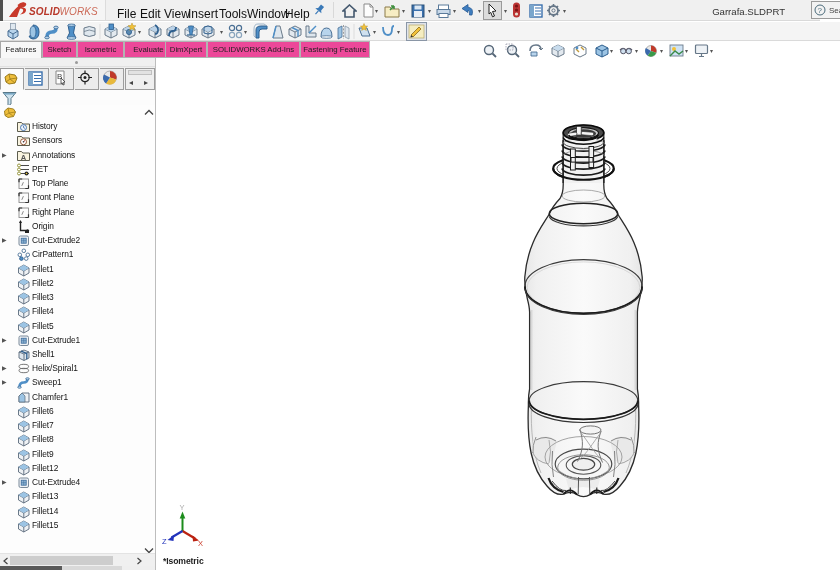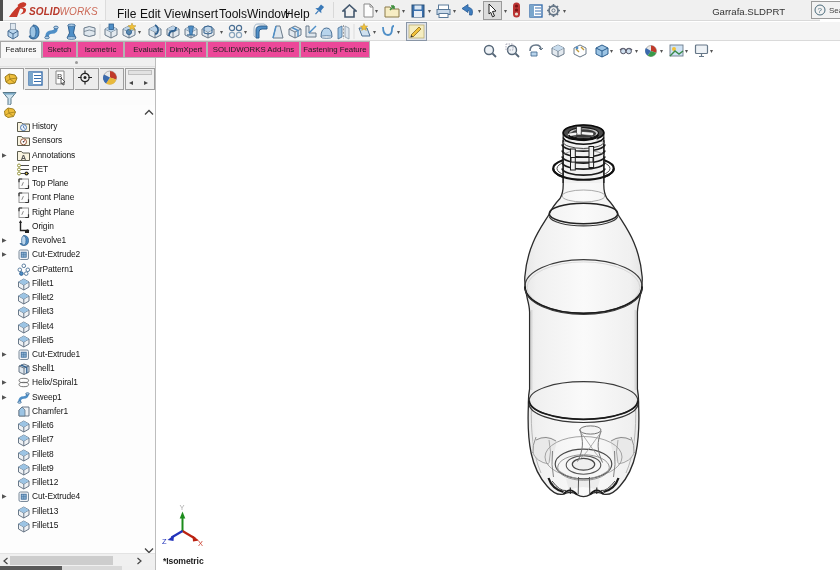--- a/index.html
+++ b/index.html
@@ -466,142 +466,141 @@
       </div>
 <div class="r">
         <svg class="i1" width="13" height="13">
           <use href="#orig"></use>
         </svg>
         <span class="tx">Origin</span>
       </div>
 <div class="r">
         <span class="ar">▶</span>
         <svg class="i1" width="13" height="13">
-          <use href="#revo"></use>
-        </svg>
-        <span class="tx">Revolve1</span>
+          <use href="#cutex"></use>
+        </svg>
+        <span class="tx">Cut-Extrude2</span>
+      </div>
+<div class="r">
+        <svg class="i1" width="13" height="13">
+          <use href="#cirp"></use>
+        </svg>
+        <span class="tx">CirPattern1</span>
+      </div>
+<div class="r">
+        <svg class="i1" width="14" height="14">
+          <use href="#fill8"></use>
+        </svg>
+        <span class="tx">Fillet1</span>
+      </div>
+<div class="r">
+        <svg class="i1" width="14" height="14">
+          <use href="#fill8"></use>
+        </svg>
+        <span class="tx">Fillet2</span>
+      </div>
+<div class="r">
+        <svg class="i1" width="14" height="14">
+          <use href="#fill8"></use>
+        </svg>
+        <span class="tx">Fillet3</span>
+      </div>
+<div class="r">
+        <svg class="i1" width="14" height="14">
+          <use href="#fill8"></use>
+        </svg>
+        <span class="tx">Fillet4</span>
+      </div>
+<div class="r">
+        <svg class="i1" width="14" height="14">
+          <use href="#fill8"></use>
+        </svg>
+        <span class="tx">Fillet5</span>
       </div>
 <div class="r">
         <span class="ar">▶</span>
         <svg class="i1" width="13" height="13">
           <use href="#cutex"></use>
         </svg>
-        <span class="tx">Cut-Extrude2</span>
-      </div>
-<div class="r">
-        <svg class="i1" width="13" height="13">
-          <use href="#cirp"></use>
-        </svg>
-        <span class="tx">CirPattern1</span>
-      </div>
-<div class="r">
-        <svg class="i1" width="14" height="14">
-          <use href="#fill8"></use>
-        </svg>
-        <span class="tx">Fillet1</span>
-      </div>
-<div class="r">
-        <svg class="i1" width="14" height="14">
-          <use href="#fill8"></use>
-        </svg>
-        <span class="tx">Fillet2</span>
-      </div>
-<div class="r">
-        <svg class="i1" width="14" height="14">
-          <use href="#fill8"></use>
-        </svg>
-        <span class="tx">Fillet3</span>
-      </div>
-<div class="r">
-        <svg class="i1" width="14" height="14">
-          <use href="#fill8"></use>
-        </svg>
-        <span class="tx">Fillet4</span>
-      </div>
-<div class="r">
-        <svg class="i1" width="14" height="14">
-          <use href="#fill8"></use>
-        </svg>
-        <span class="tx">Fillet5</span>
+        <span class="tx">Cut-Extrude1</span>
+      </div>
+<div class="r">
+        <svg class="i1" width="13" height="13">
+          <use href="#shel"></use>
+        </svg>
+        <span class="tx">Shell1</span>
       </div>
 <div class="r">
         <span class="ar">▶</span>
         <svg class="i1" width="13" height="13">
+          <use href="#helx"></use>
+        </svg>
+        <span class="tx">Helix/Spiral1</span>
+      </div>
+<div class="r">
+        <span class="ar">▶</span>
+        <svg class="i1" width="13" height="13">
+          <use href="#swee"></use>
+        </svg>
+        <span class="tx">Sweep1</span>
+      </div>
+<div class="r">
+        <svg class="i1" width="13" height="13">
+          <use href="#cham"></use>
+        </svg>
+        <span class="tx">Chamfer1</span>
+      </div>
+<div class="r">
+        <svg class="i1" width="14" height="14">
+          <use href="#fill8"></use>
+        </svg>
+        <span class="tx">Fillet6</span>
+      </div>
+<div class="r">
+        <svg class="i1" width="14" height="14">
+          <use href="#fill8"></use>
+        </svg>
+        <span class="tx">Fillet7</span>
+      </div>
+<div class="r">
+        <svg class="i1" width="14" height="14">
+          <use href="#fill8"></use>
+        </svg>
+        <span class="tx">Fillet8</span>
+      </div>
+<div class="r">
+        <svg class="i1" width="14" height="14">
+          <use href="#fill8"></use>
+        </svg>
+        <span class="tx">Fillet9</span>
+      </div>
+<div class="r">
+        <svg class="i1" width="14" height="14">
+          <use href="#fill8"></use>
+        </svg>
+        <span class="tx">Fillet12</span>
+      </div>
+<div class="r">
+        <span class="ar">▶</span>
+        <svg class="i1" width="13" height="13">
           <use href="#cutex"></use>
         </svg>
-        <span class="tx">Cut-Extrude1</span>
-      </div>
-<div class="r">
-        <svg class="i1" width="13" height="13">
-          <use href="#shel"></use>
-        </svg>
-        <span class="tx">Shell1</span>
-      </div>
-<div class="r">
-        <span class="ar">▶</span>
-        <svg class="i1" width="13" height="13">
-          <use href="#helx"></use>
-        </svg>
-        <span class="tx">Helix/Spiral1</span>
-      </div>
-<div class="r">
-        <span class="ar">▶</span>
-        <svg class="i1" width="13" height="13">
-          <use href="#swee"></use>
-        </svg>
-        <span class="tx">Sweep1</span>
-      </div>
-<div class="r">
-        <svg class="i1" width="13" height="13">
-          <use href="#cham"></use>
-        </svg>
-        <span class="tx">Chamfer1</span>
-      </div>
-<div class="r">
-        <svg class="i1" width="14" height="14">
-          <use href="#fill8"></use>
-        </svg>
-        <span class="tx">Fillet6</span>
-      </div>
-<div class="r">
-        <svg class="i1" width="14" height="14">
-          <use href="#fill8"></use>
-        </svg>
-        <span class="tx">Fillet7</span>
-      </div>
-<div class="r">
-        <svg class="i1" width="14" height="14">
-          <use href="#fill8"></use>
-        </svg>
-        <span class="tx">Fillet8</span>
-      </div>
-<div class="r">
-        <svg class="i1" width="14" height="14">
-          <use href="#fill8"></use>
-        </svg>
-        <span class="tx">Fillet9</span>
-      </div>
-<div class="r">
-        <svg class="i1" width="14" height="14">
-          <use href="#fill8"></use>
-        </svg>
-        <span class="tx">Fillet12</span>
-      </div>
-<div class="r">
-        <span class="ar">▶</span>
-        <svg class="i1" width="13" height="13">
-          <use href="#cutex"></use>
-        </svg>
         <span class="tx">Cut-Extrude4</span>
       </div>
 <div class="r">
         <svg class="i1" width="14" height="14">
           <use href="#fill8"></use>
         </svg>
         <span class="tx">Fillet13</span>
+      </div>
+<div class="r">
+        <svg class="i1" width="14" height="14">
+          <use href="#fill8"></use>
+        </svg>
+        <span class="tx">Fillet14</span>
       </div>
 <div class="r">
         <svg class="i1" width="14" height="14">
           <use href="#fill8"></use>
         </svg>
         <span class="tx">Fillet15</span>
       </div>
 </div>
 <svg width="10" height="7" style="position:absolute;left:144px;top:51px">
       <path d="M1 5.5 L5 1.5 L9 5.5" fill="none" stroke="#444" stroke-width="1.3"></path>

